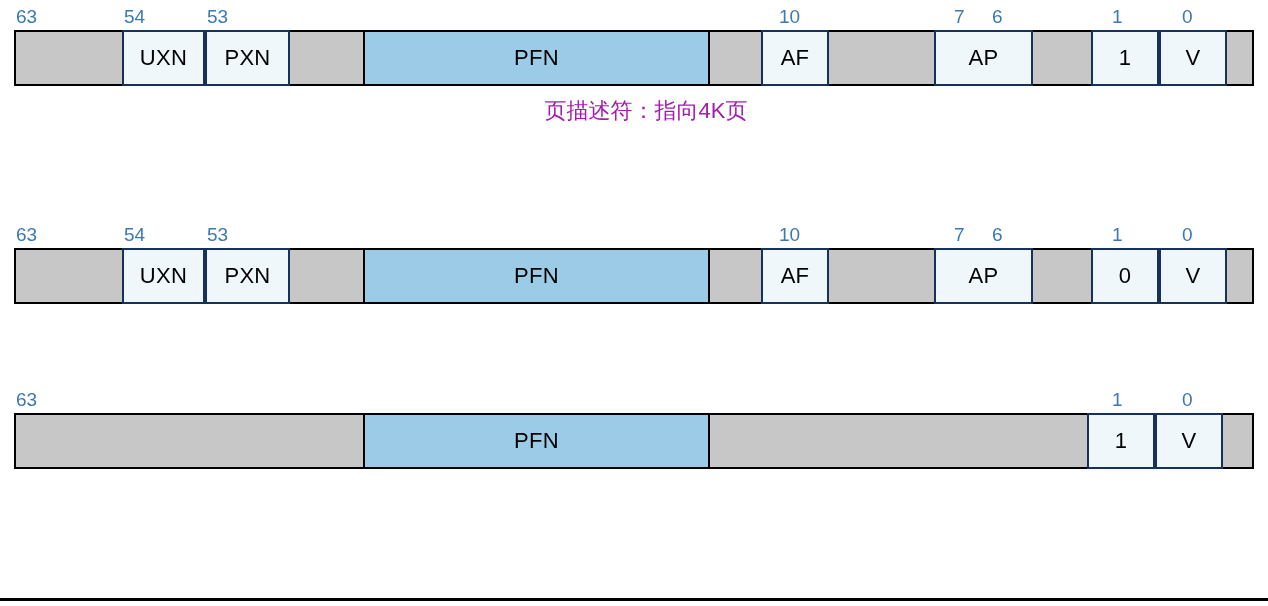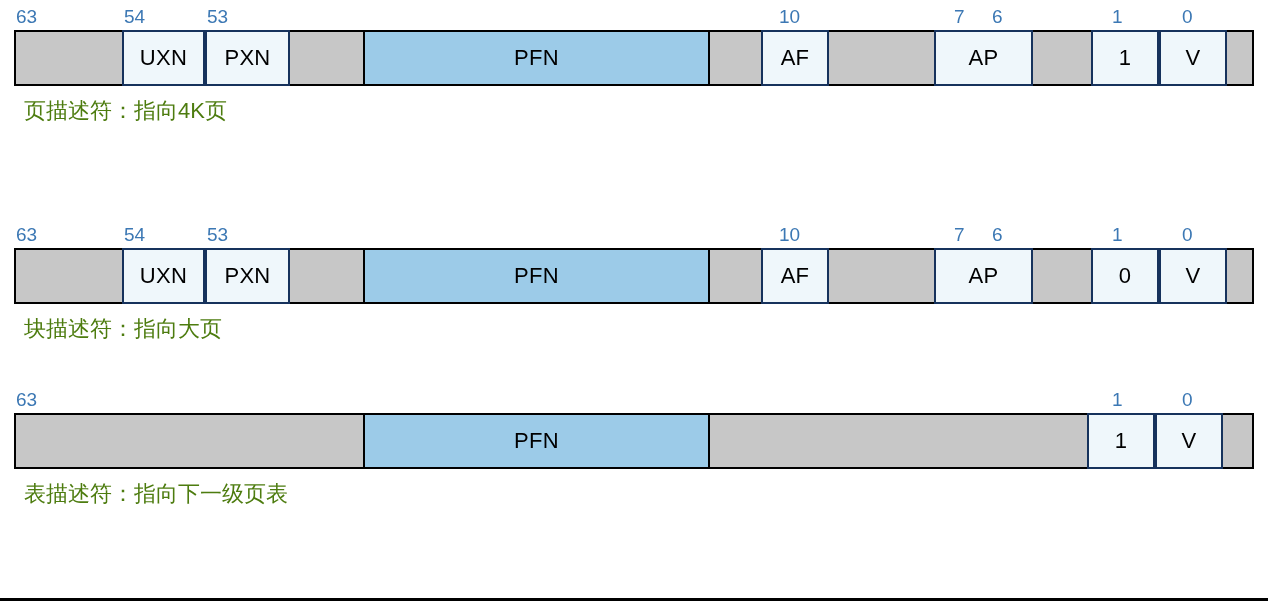--- a/index.html
+++ b/index.html
@@ -59,24 +59,25 @@
     letter-spacing: 0.3px;
     white-space: nowrap;
   }
   .seg.gray   { background: #c7c7c7; }
   .seg.blue   { background: #9ccbe8; border-left: 2px solid #000; border-right: 2px solid #000; }
   .seg.field  { background: #eff7fb; border: 2px solid #16325c; margin: -2px 0; }
   .seg.field + .seg.field { border-left-width: 2px; }
 
   
   .caption {
+    text-align: center;
     font-size: 22px;
     line-height: 30px;
     margin-top: 10px;
-    color: #4d7c0f;
+    color: #a21caf;
     font-family: "Liberation Sans", "DejaVu Sans", sans-serif;
     padding-left: 24px;
   }
   .caption.bold {
     font-weight: bold;
     margin-top: 6px;
   }
 
   .block { position: absolute; left: 0; right: 0; }
   #block1 { top: 4px; }
@@ -143,33 +144,31 @@
         <div class="seg gray" style="width: 73px; flex: 0 0 73px;"></div>
         <div class="seg blue" style="width: 347px; flex: 0 0 347px;">PFN</div>
         <div class="seg gray" style="width: 51px; flex: 0 0 51px;"></div>
         <div class="seg field" style="width: 68px; flex: 0 0 68px;">AF</div>
         <div class="seg gray" style="width: 105px; flex: 0 0 105px;"></div>
         <div class="seg field" style="width: 99px; flex: 0 0 99px;">AP</div>
         <div class="seg gray" style="width: 58px; flex: 0 0 58px;"></div>
         <div class="seg field" style="width: 68px; flex: 0 0 68px;">0</div>
         <div class="seg field" style="width: 68px; flex: 0 0 68px;">V</div>
       </div>
-    <div class="caption">块描述符：指向大页</div>
   </div>
 
   <div class="block" id="block3">
     <div class="bitlabels" id="labels3">
         <div class="bitlabel" style="left: 2px;">63</div>
         <div class="bitlabel" style="left: 1098px;">1</div>
         <div class="bitlabel" style="left: 1168px;">0</div>
       </div>
     <div class="bar" id="bar3">
         <div class="seg gray" style="width: 347px; flex: 0 0 347px;"></div>
         <div class="seg blue" style="width: 347px; flex: 0 0 347px;">PFN</div>
         <div class="seg gray" style="width: 377px; flex: 0 0 377px;"></div>
         <div class="seg field" style="width: 68px; flex: 0 0 68px;">1</div>
         <div class="seg field" style="width: 68px; flex: 0 0 68px;">V</div>
       </div>
-    <div class="caption">表描述符：指向下一级页表</div>
   </div>
 
   <div class="footrule"></div>
 </div>
 
 </body></html>

